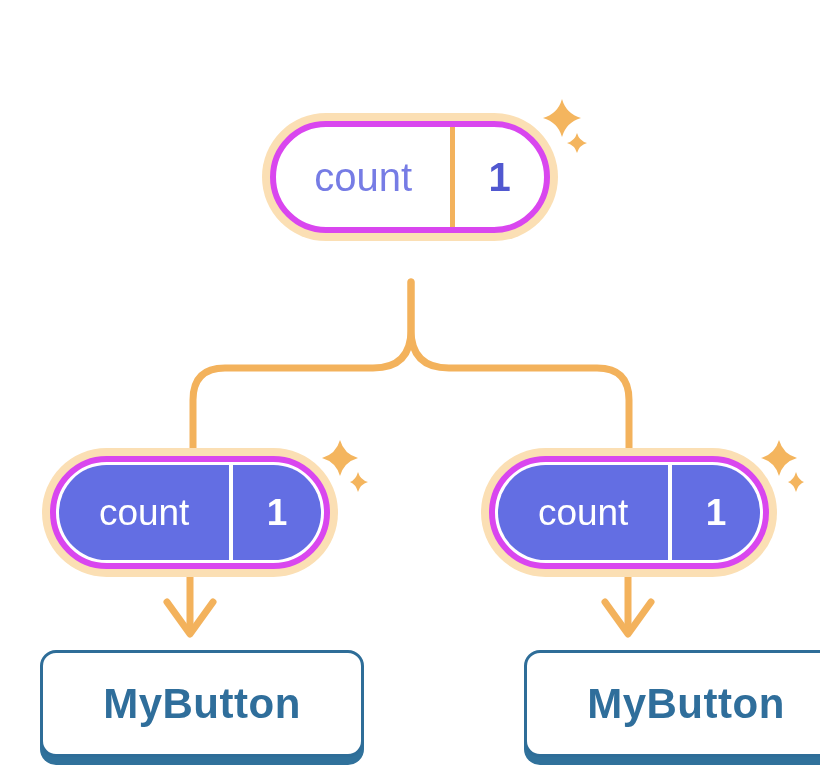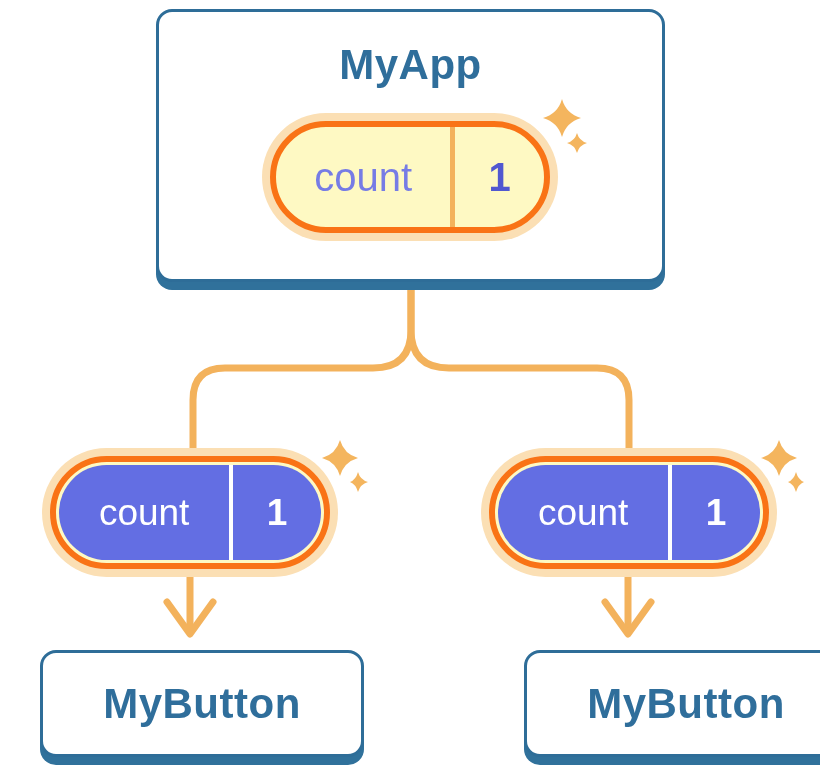--- a/index.html
+++ b/index.html
@@ -23,22 +23,22 @@
   .card-child{display:flex;align-items:center;justify-content:center;margin-left:32px;}
   
   .pill{
     position:absolute;background:#FBDFB4;border-radius:999px;padding:8px;
     box-sizing:border-box;z-index:2;
   }
   .pill-root{left:262px;top:113px;width:296px;height:128px;}
   .pill-left{left:42px;top:448px;width:296px;height:129px;}
   .pill-right{left:481px;top:448px;width:296px;height:129px;}
   .pill-mid{
-    width:100%;height:100%;border:6px solid #f97316;border-radius:999px;
-    background:#fef9c3;box-sizing:border-box;display:flex;overflow:hidden;
+    width:100%;height:100%;border:6px solid #d946ef;border-radius:999px;
+    background:#ffffff;box-sizing:border-box;display:flex;overflow:hidden;
   }
   .sec-name,.sec-value{display:flex;align-items:center;justify-content:center;}
   .pill-light .sec-name{flex:0 0 65%;font-size:40px;color:#767CE5;}
   .pill-light .sec-value{flex:1;border-left:5px solid #F3B25C;font-size:40px;font-weight:700;color:#5158D0;}
   .pill-dark .pill-mid{padding:3px;}
   .pill-core{flex:1;display:flex;background:#636EE3;border-radius:999px;overflow:hidden;}
   .pill-dark .sec-name{flex:0 0 65%;font-size:37px;color:#ffffff;}
   .pill-dark .sec-value{flex:1;border-left:4px solid #ffffff;font-size:37px;font-weight:700;color:#ffffff;}
   
   .lines-layer{position:absolute;left:0;top:0;z-index:0;pointer-events:none;}
@@ -58,23 +58,20 @@
       <path d="M190,570 L190,626" fill="none" stroke="#F3B25C" stroke-width="7" stroke-linecap="round"></path>
       <path d="M167,602 L190,634 L213,602" fill="none" stroke="#F3B25C" stroke-width="7" stroke-linecap="round" stroke-linejoin="round"></path>
     </g>
 
     <g>
       <path d="M628,570 L628,626" fill="none" stroke="#F3B25C" stroke-width="7" stroke-linecap="round"></path>
       <path d="M605,602 L628,634 L651,602" fill="none" stroke="#F3B25C" stroke-width="7" stroke-linecap="round" stroke-linejoin="round"></path>
     </g>
   </svg>
 
-  <div class="card card-root">
-    <div class="card-title">MyApp</div>
-  </div>
 
   <div class="pill pill-root pill-light">
     <div class="pill-mid">
       <div class="sec-name">count</div>
       <div class="sec-value">1</div>
     </div>
   </div>
 
   <div class="pill pill-left pill-dark">
     <div class="pill-mid">

